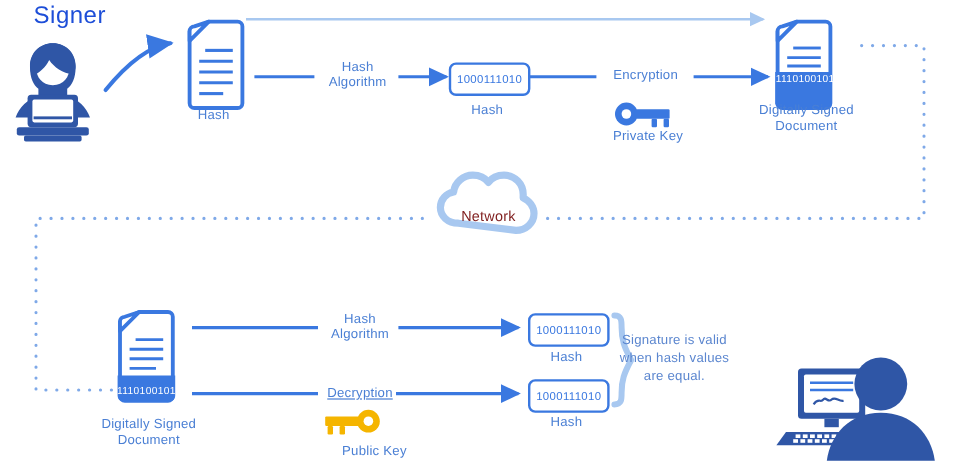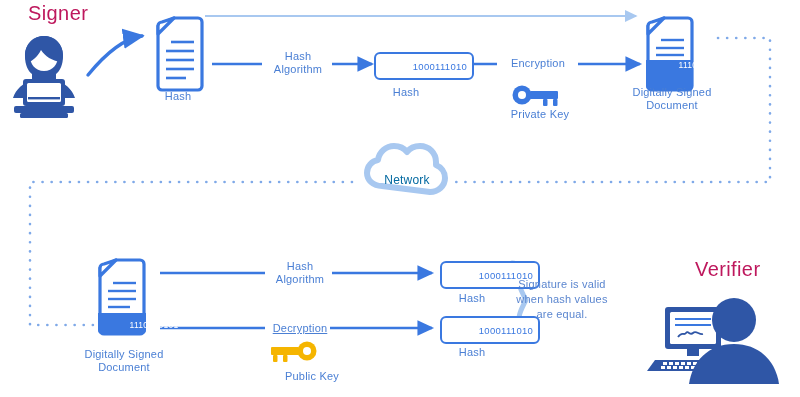--- a/index.html
+++ b/index.html
@@ -19,36 +19,35 @@
     position: absolute;
     color: #4a7fd4;
     font-size: 11px;
     line-height: 13px;
     text-align: center;
     white-space: pre-line;
     letter-spacing: .2px;
   }
   .role-title {
     position: absolute;
-    color: #be185d;
+    color: #1d4ed8;
     font-size: 20px;
     letter-spacing: .4px;
   }
   .hashbox {
     position: absolute;
     border: 2.5px solid #3a78e0;
     border-radius: 6px;
     color: #3a78e0;
     font-size: 9.5px;
     letter-spacing: .3px;
     display: flex;
     align-items: center;
     justify-content: center;
     background: #fff;
-    padding-left: 32px;
   }
   svg { position: absolute; overflow: visible; }
   .svglayer { left: 0; top: 0; width: 800px; height: 397px; }
 </style>
 </head>
 <body>
 
 <div id="canvas">
 
   <svg class="svglayer" viewBox="0 0 800 397">
@@ -201,21 +200,21 @@
   <div class="lbl" style="left:498px; top:57px; width:80px;">Encryption</div>
 
   <div class="lbl" style="left:496px; top:108px; width:88px;text-align:center;">Private Key</div>
 
   <div class="hashbox" style="left:650px; top:58px; width:42px; height:14px;
        border:none; color:#ffffff; background:transparent; font-size:8.5px;">1110100101</div>
 
   <div class="lbl" style="left:622px; top:86px; width:100px;">Digitally Signed
 Document</div>
 
-  <div class="lbl" style="left:374px; top:174px; width:66px; font-size:12px; color:#0369a1;">Network</div>
+  <div class="lbl" style="left:374px; top:174px; width:66px; font-size:12px; color:#7f1d1d;">Network</div>
 
   <div class="hashbox" style="left:100px; top:318px; width:44px; height:14px;
        border:none; color:#ffffff; background:transparent; font-size:8.5px;">1110100101</div>
 
   <div class="lbl" style="left:72px; top:348px; width:104px;">Digitally Signed
 Document</div>
 
   <div class="lbl" style="left:264px; top:260px; width:72px;">Hash
 Algorithm</div>
 
@@ -228,15 +227,14 @@
   <div class="lbl" style="left:442px; top:292px; width:60px;">Hash</div>
 
   <div class="hashbox" style="left:440px; top:316px; width:64px; height:24px;">1000111010</div>
 
   <div class="lbl" style="left:442px; top:346px; width:60px;">Hash</div>
 
   <div class="lbl" style="left:508px; top:277px; width:108px; color:#5b86cf; line-height:15px;">Signature is valid
 when hash values
 are equal.</div>
 
-  <div class="role-title" style="left:695px; top:258px;">Verifier</div>
 
 </div>
 
 </body></html>

